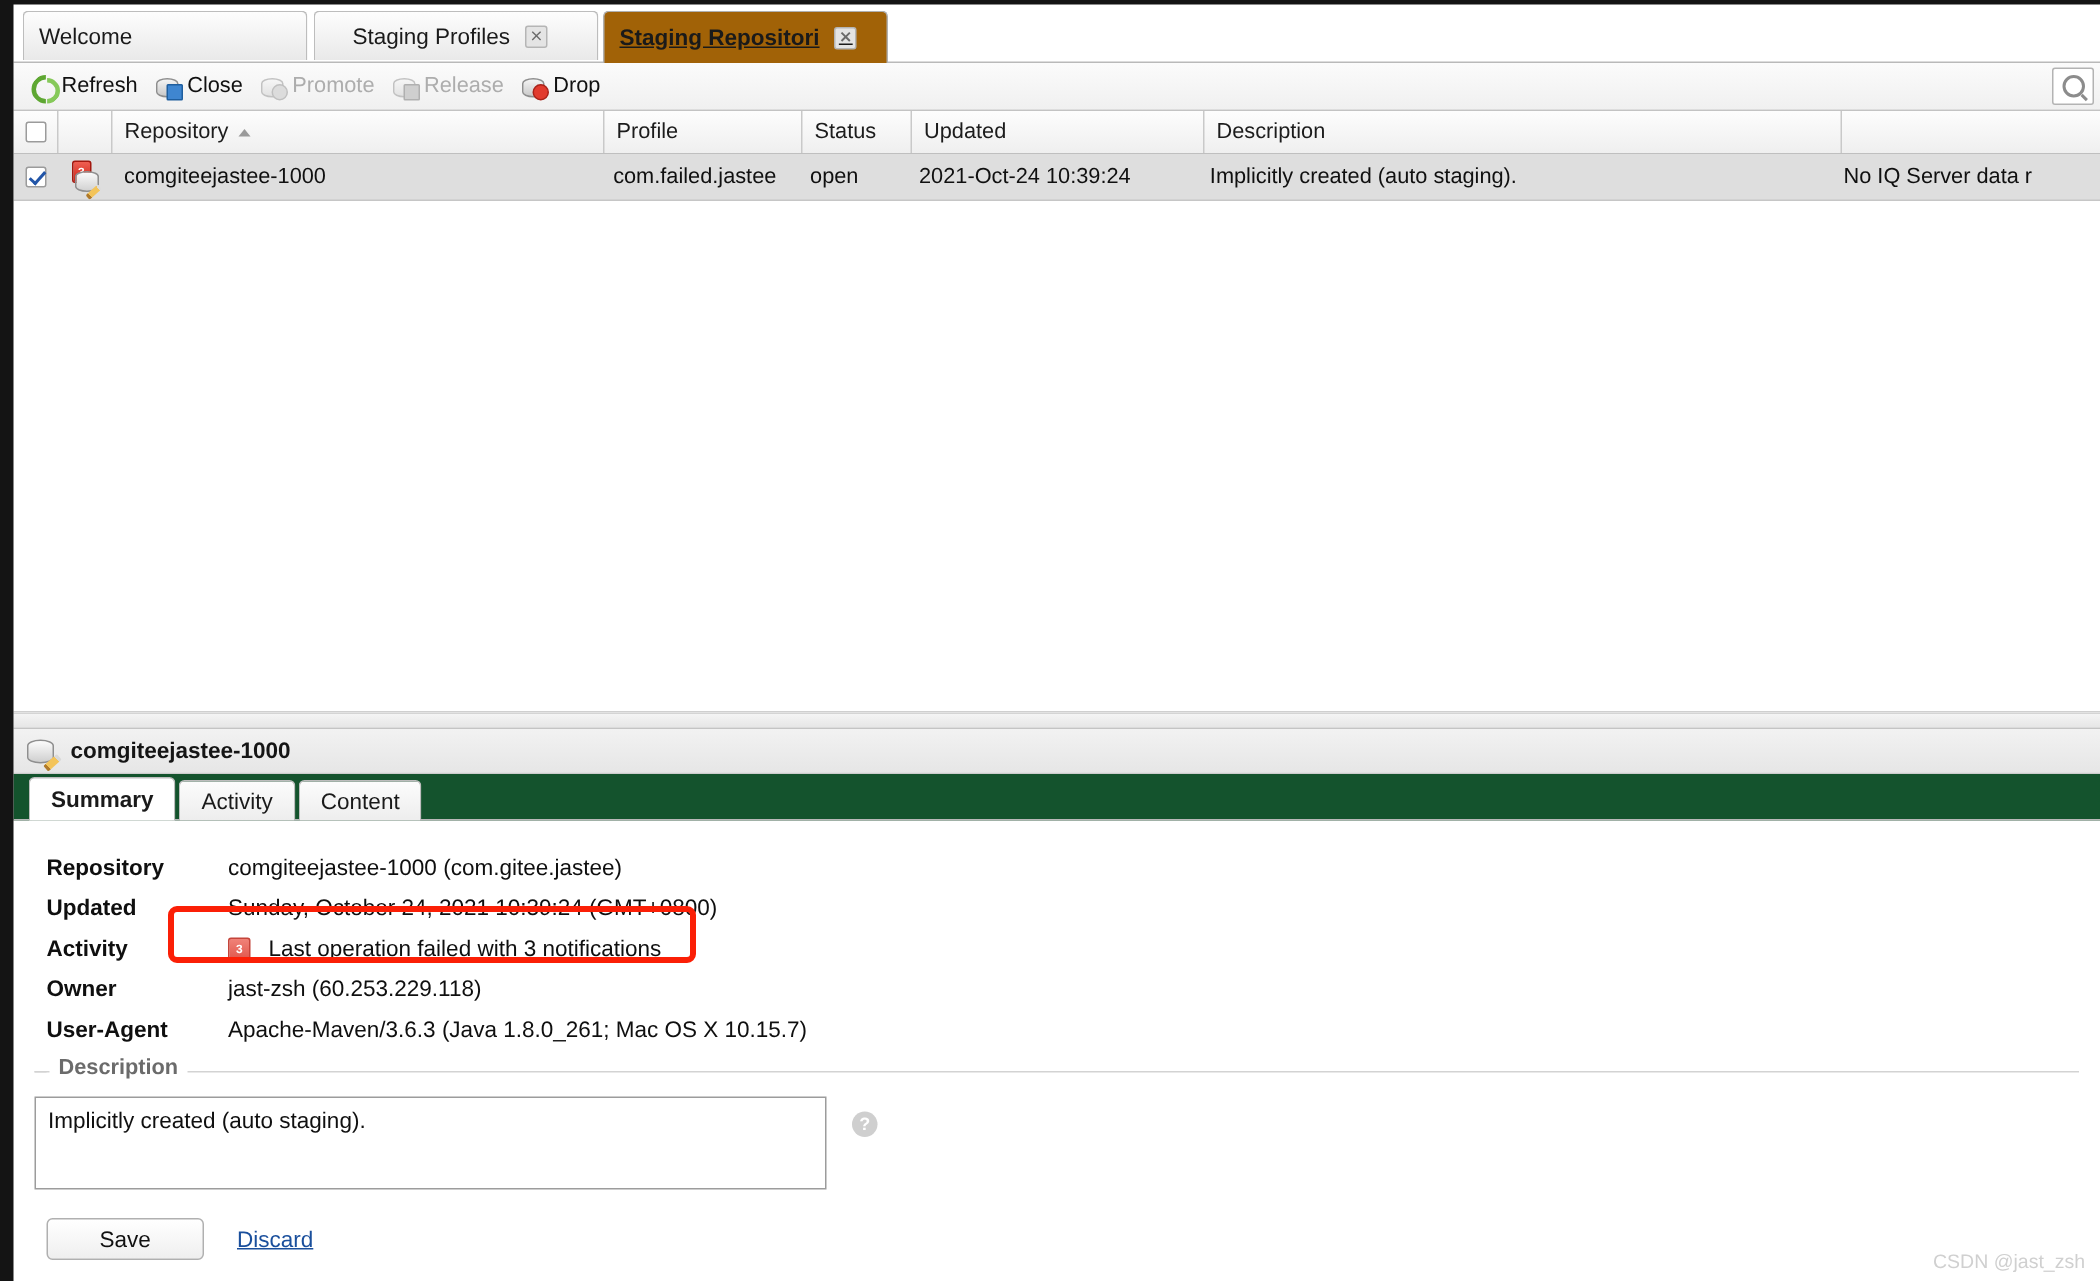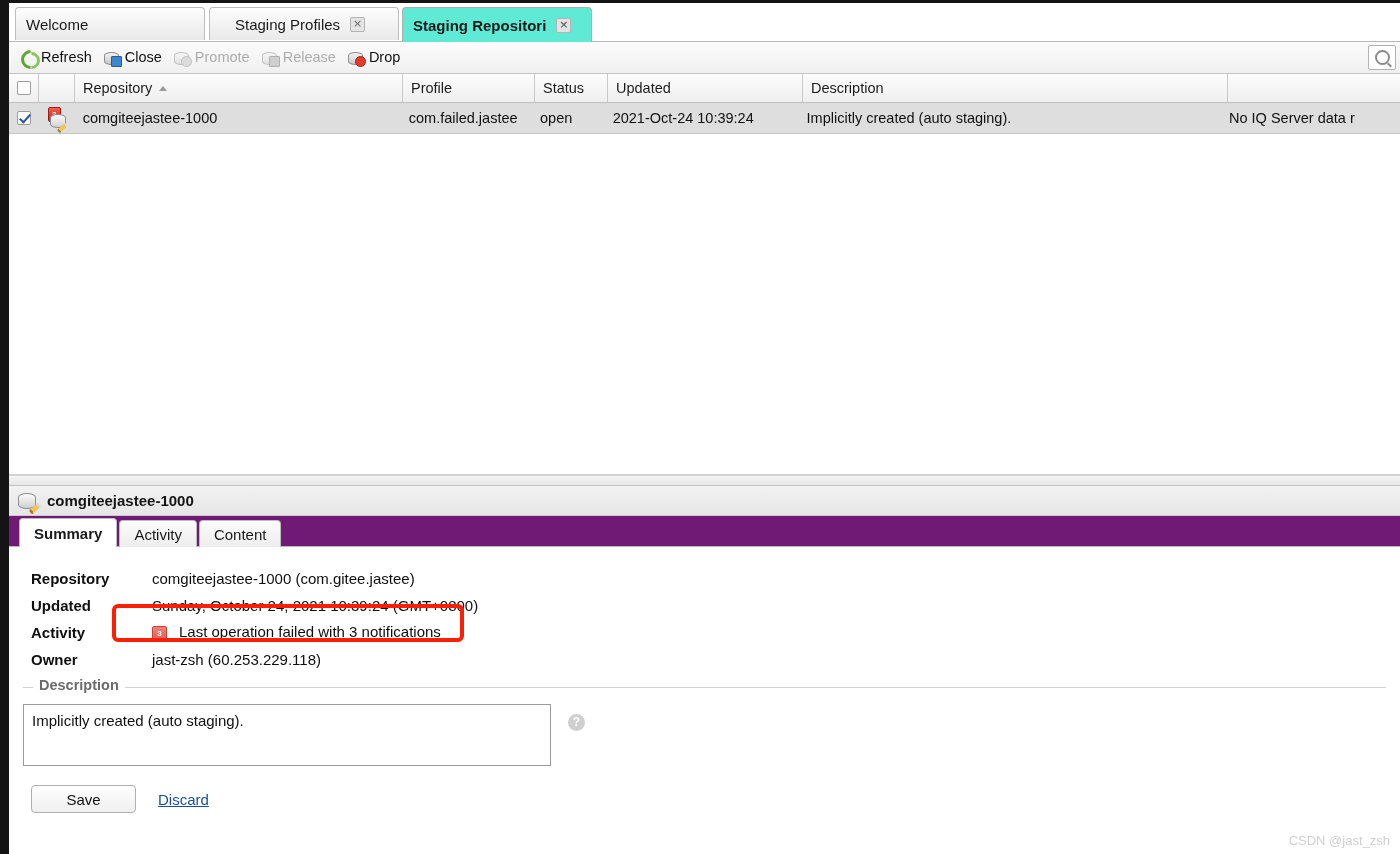--- a/index.html
+++ b/index.html
@@ -59,25 +59,26 @@
     border-radius: 4px 4px 0 0;
     background: linear-gradient(to bottom, #fdfdfd 0%, #f2f2f2 55%, #e9e9e9 100%);
     display: flex;
     align-items: center;
     padding: 0 10px;
     font-size: 15px;
     color: #1a1a1a;
     white-space: nowrap;
   }
   .tab.active {
-    background: #5eead4;
+    background: #a16207;
     font-weight: bold;
     border-color: #b0b0b0;
     z-index: 4;
     height: 35px;
+    text-decoration: underline;
   }
   .tab-label { pointer-events: none; }
   .tab-close {
     margin-left: 10px;
     width: 13px; height: 13px;
     line-height: 12px;
     text-align: center;
     font-size: 11px;
     color: #6a6a6a;
     background: #e4e4e4;
@@ -322,21 +323,21 @@
     position:absolute; right:-1px; bottom:0px;
     width:12px; height:5px;
     background: linear-gradient(to right,#b07a2a 0 18%, #f3c45a 18% 80%, #d9d9d9 80% 100%);
     transform: rotate(-42deg);
     border-radius:1px;
   }
 
   .subtabs {
     position: relative;
     height: 30px;
-    background: #701a75;
+    background: #14532d;
     border-bottom: 1px solid #b9b9b9;
     padding-left: 10px;
     display: flex;
     align-items: flex-end;
     gap: 2px;
   }
   .subtab {
     box-sizing: border-box;
     height: 27px;
     padding: 0 14px;
@@ -639,20 +640,24 @@
         <div class="sval">
           <span class="act-badge">3</span><span>Last operation failed with 3 notifications</span>
         </div>
       </div>
 
       <div class="srow">
         <div class="skey">Owner</div>
         <div class="sval">jast-zsh (60.253.229.118)</div>
       </div>
 
+      <div class="srow">
+        <div class="skey">User-Agent</div>
+        <div class="sval">Apache-Maven/3.6.3 (Java 1.8.0_261; Mac OS X 10.15.7)</div>
+      </div>
     </div>
 
     <div class="descgroup">
       <span class="leftstub"></span>
       <span class="legend">Description</span>
       <textarea class="descarea" placeholder="" style="">Implicitly created (auto staging).</textarea>
       <span class="help-icon">?</span>
     </div>
 
     <div class="btnrow">

